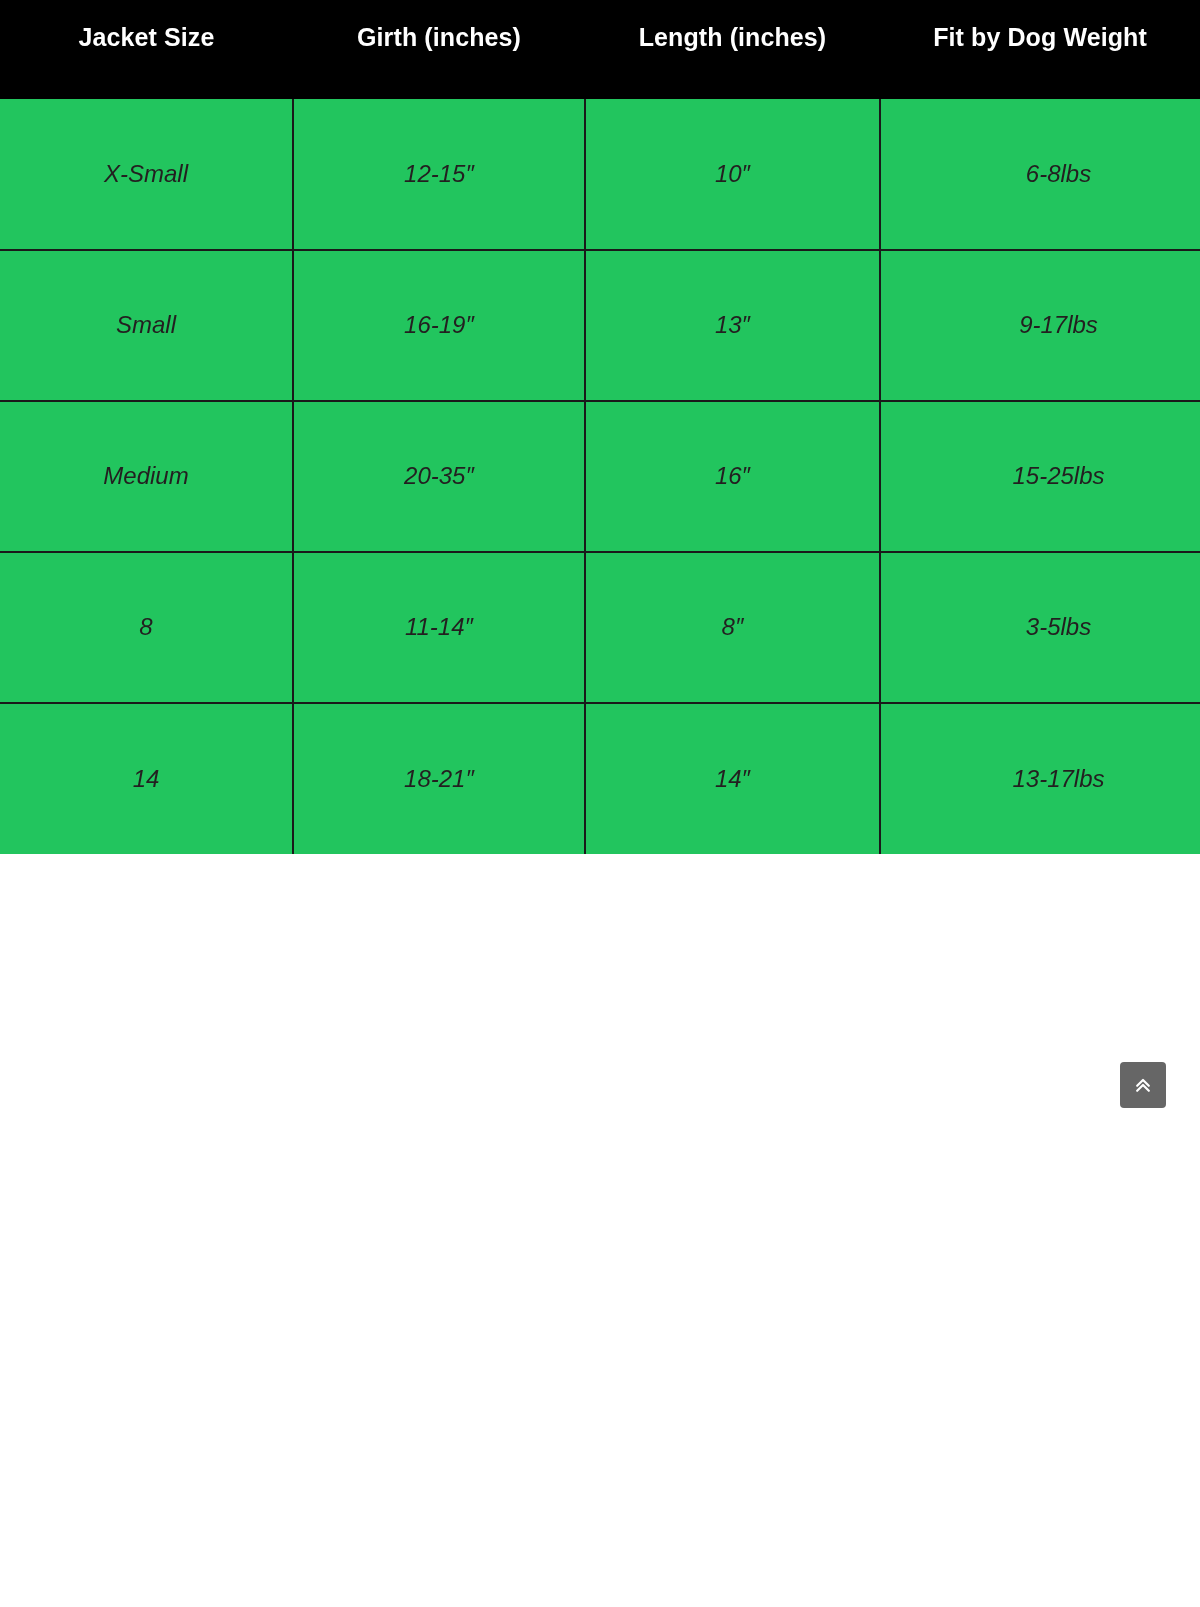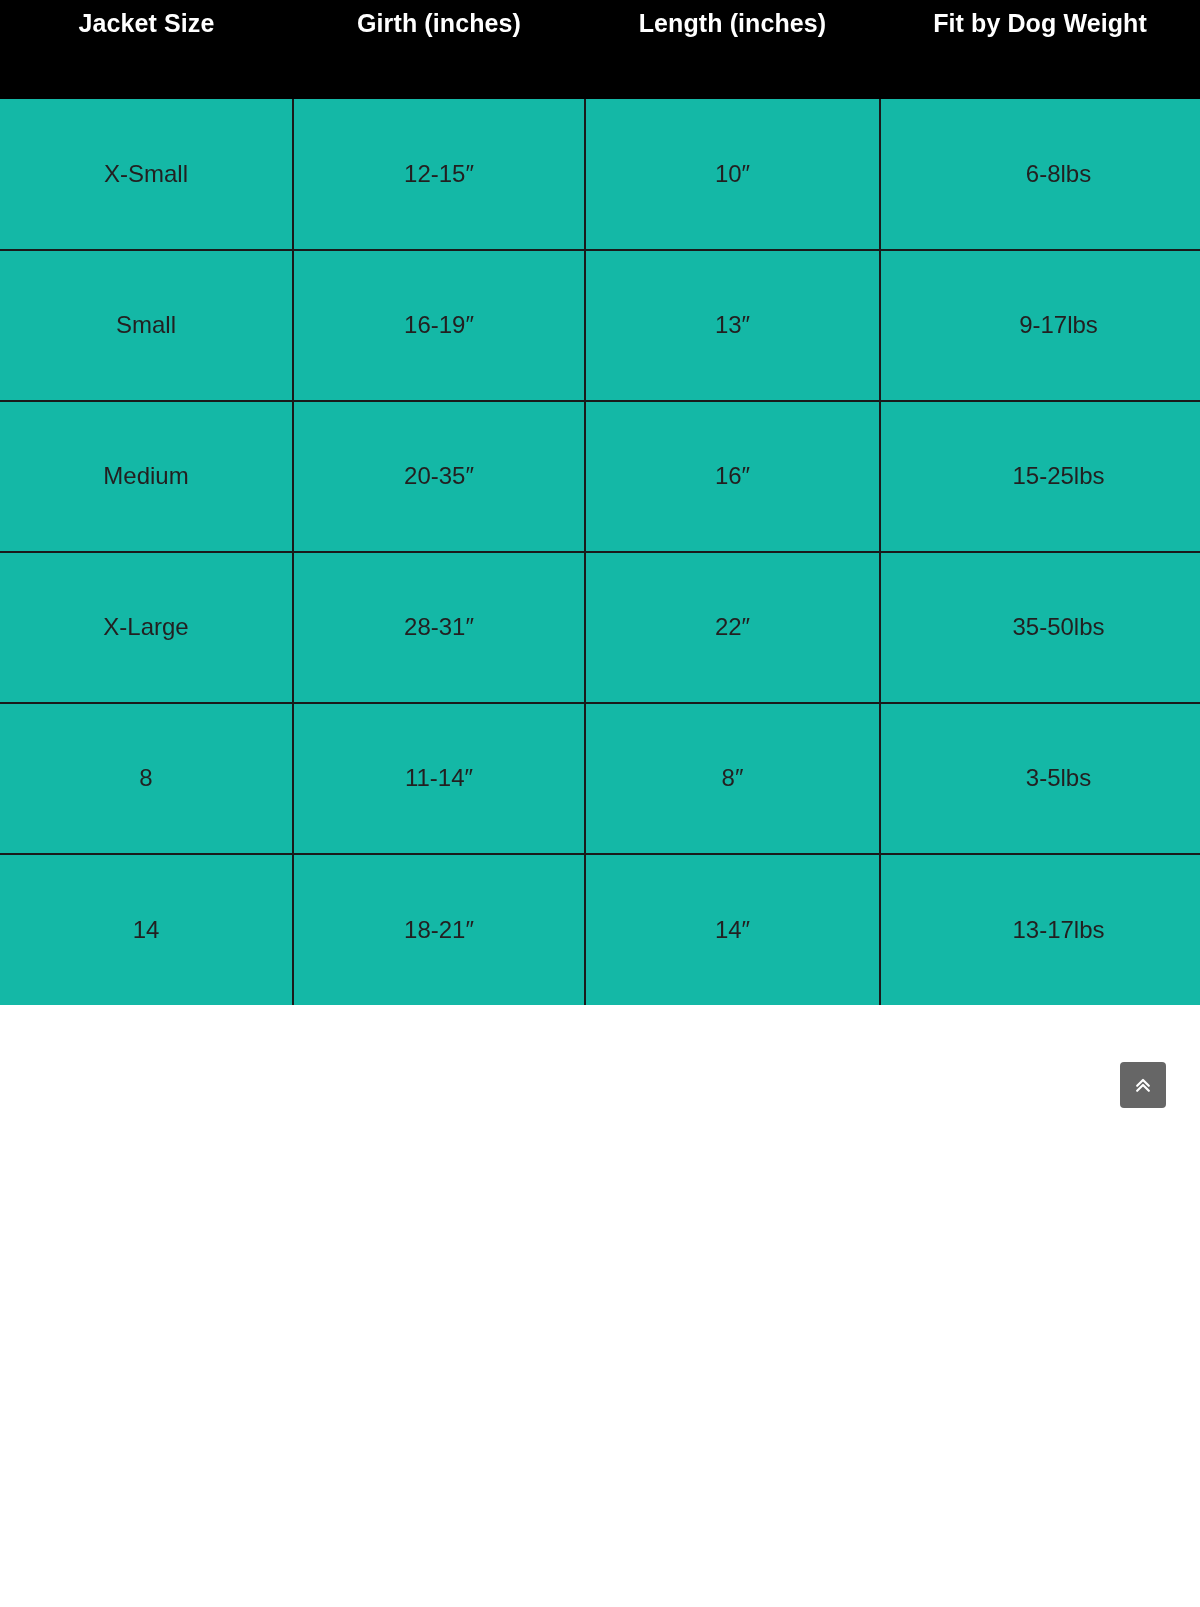--- a/index.html
+++ b/index.html
@@ -31,29 +31,30 @@
     height: 99px;
   }
 
   thead th {
     background: #000000;
     color: #ffffff;
     font-size: 25px;
     font-weight: bold;
     text-align: center;
     vertical-align: top;
-    padding-top: 9px;
+    padding-top: 23px;
     letter-spacing: 0.1px;
     border: none;
   }
 
   
   tbody tr.chart-row {
     height: 151px;
-    background: #14b8a6;
+    background: #22c55e;
+    font-style: italic;
   }
 
   tbody td {
     height: 151px;
     text-align: center;
     vertical-align: middle;
     color: #231f20;
     font-size: 24px;
     font-weight: 400;
     border-bottom: 2px solid #1a1a1a;
@@ -132,26 +133,20 @@
           <td>13″</td>
           <td class="col-last">9-17lbs</td>
         </tr>
         <tr class="chart-row">
           <td>Medium</td>
           <td>20-35″</td>
           <td>16″</td>
           <td class="col-last">15-25lbs</td>
         </tr>
         <tr class="chart-row">
-          <td>X-Large</td>
-          <td>28-31″</td>
-          <td>22″</td>
-          <td class="col-last">35-50lbs</td>
-        </tr>
-        <tr class="chart-row">
           <td>8</td>
           <td>11-14″</td>
           <td>8″</td>
           <td class="col-last">3-5lbs</td>
         </tr>
         <tr class="chart-row">
           <td>14</td>
           <td>18-21″</td>
           <td>14″</td>
           <td class="col-last">13-17lbs</td>

